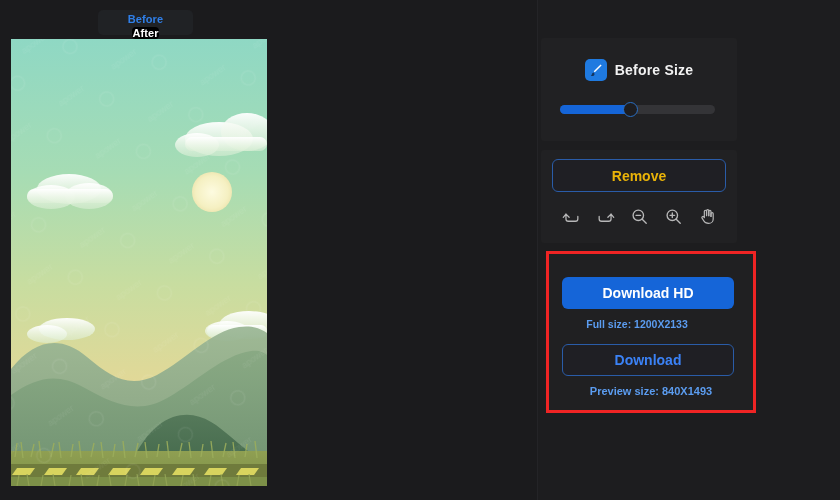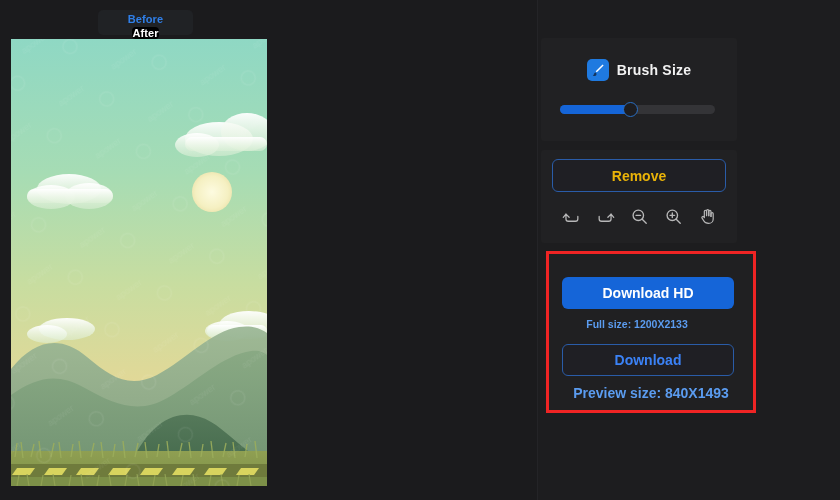--- a/index.html
+++ b/index.html
@@ -205,21 +205,21 @@
     font-weight: bold;
     display: flex; align-items: center; justify-content: center;
     cursor: pointer;
   }
   #preview-size-label {
     position: absolute;
     left: 0; top: 131px;
     width: 204px;
     text-align: center;
     color: #5b9cf0;
-    font-size: 14px;
+    font-size: 11px;
     font-weight: bold;
   }
 </style>
 </head>
 <body>
 
 <div id="app">
 
   <div id="canvas-area">
 
@@ -377,21 +377,21 @@
       <div id="brush-header">
         <span id="brush-icon">
           <svg width="14" height="14" viewBox="0 0 16 16" aria-hidden="true">
             <path d="M13.2 1.6 L14.4 2.8 L7.2 10.0 L5.4 10.6 L6.0 8.8 Z" fill="#ffffff"></path>
             <path d="M5.2 10.8 C4.2 11.0 3.4 11.8 3.2 13.0
                      C3.1 13.7 2.6 14.2 2.0 14.5
                      C3.2 15.2 5.0 15.0 5.9 13.9
                      C6.6 13.1 6.4 11.6 5.2 10.8 Z" fill="#14355e"></path>
           </svg>
         </span>
-        <span id="brush-label">Brush Size</span>
+        <span id="brush-label">Before Size</span>
       </div>
 
       <div id="brush-slider-wrap">
         <div id="slider-track"></div>
         <div id="slider-fill" style="width: 71.3px;"></div>
         <div id="slider-thumb" style="left: 63.3px;"></div>
       </div>
     </div>
 
     <div id="tools-card" class="panel-card">

